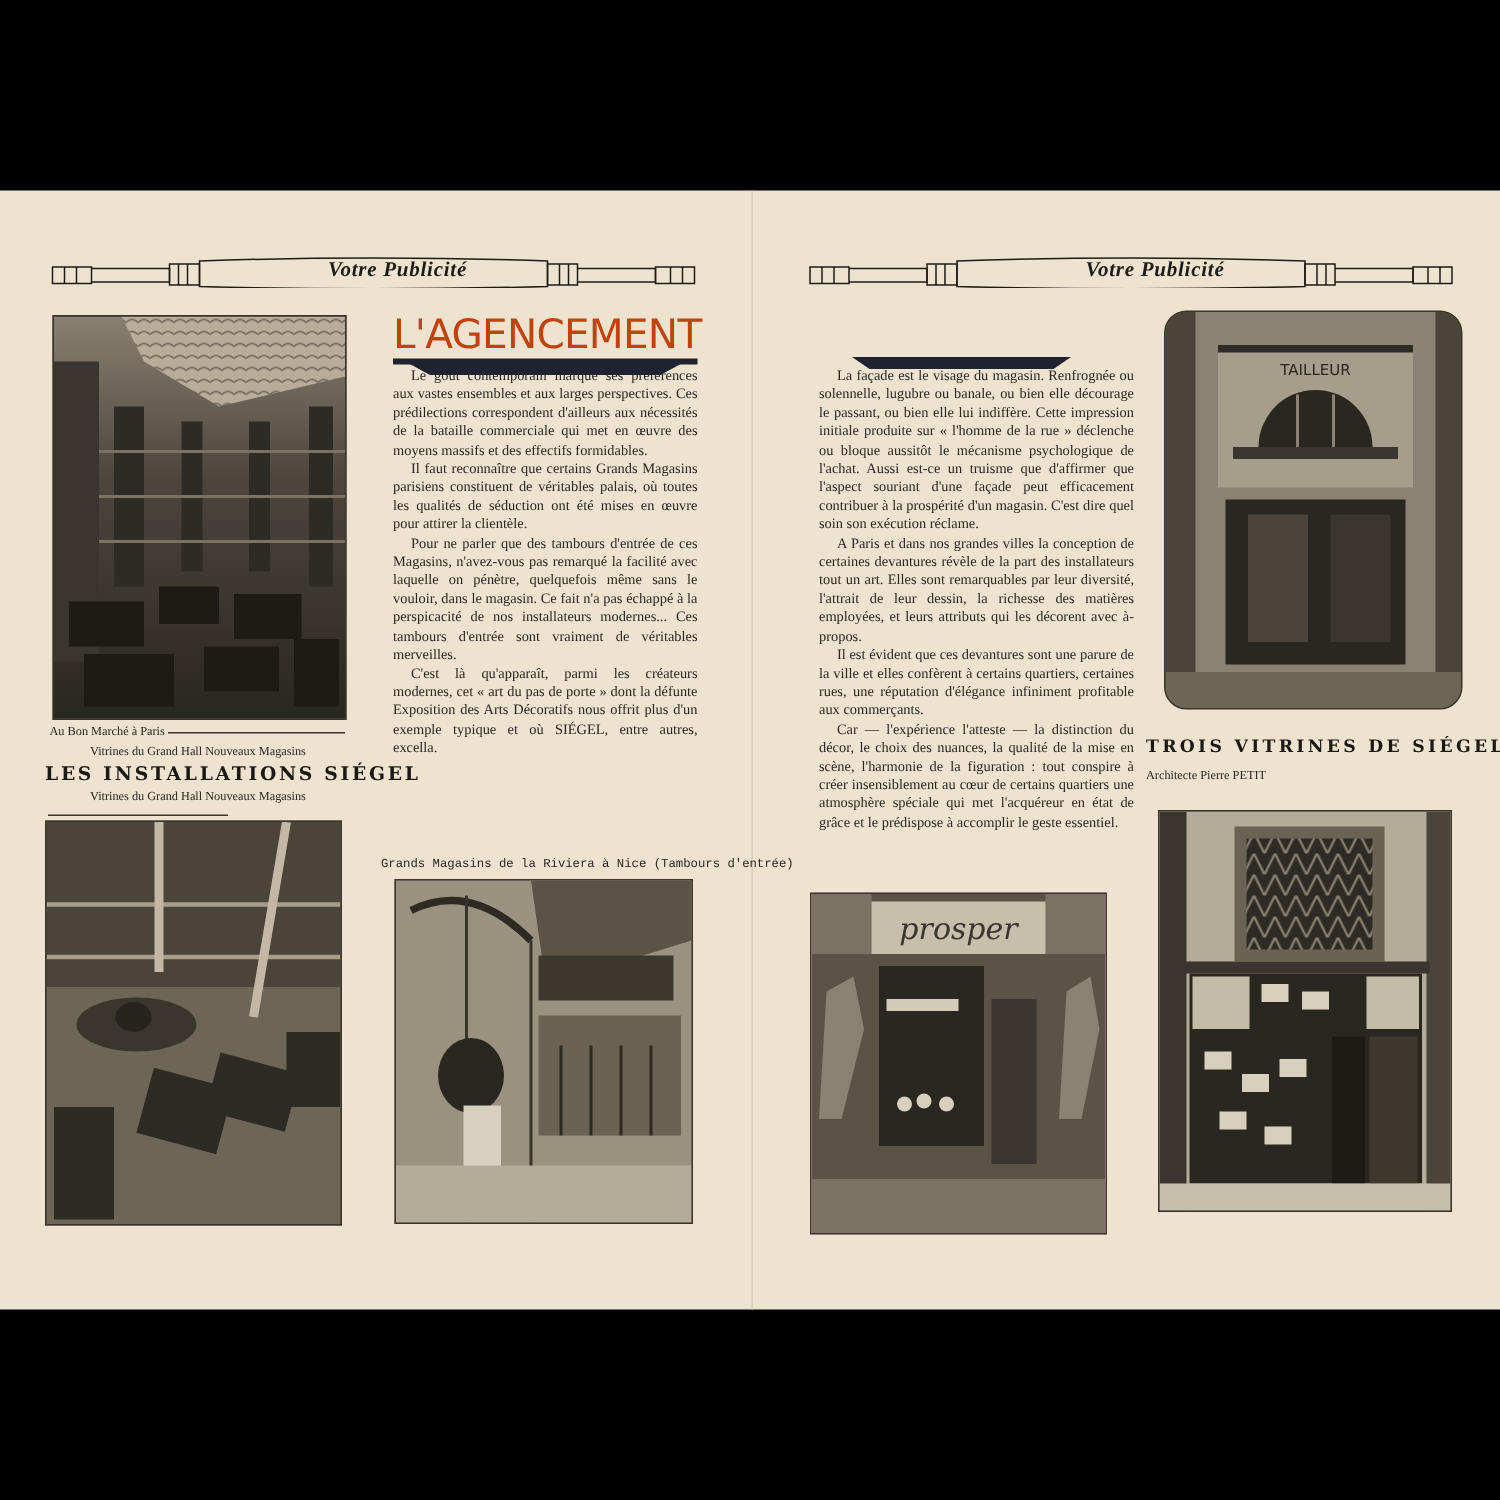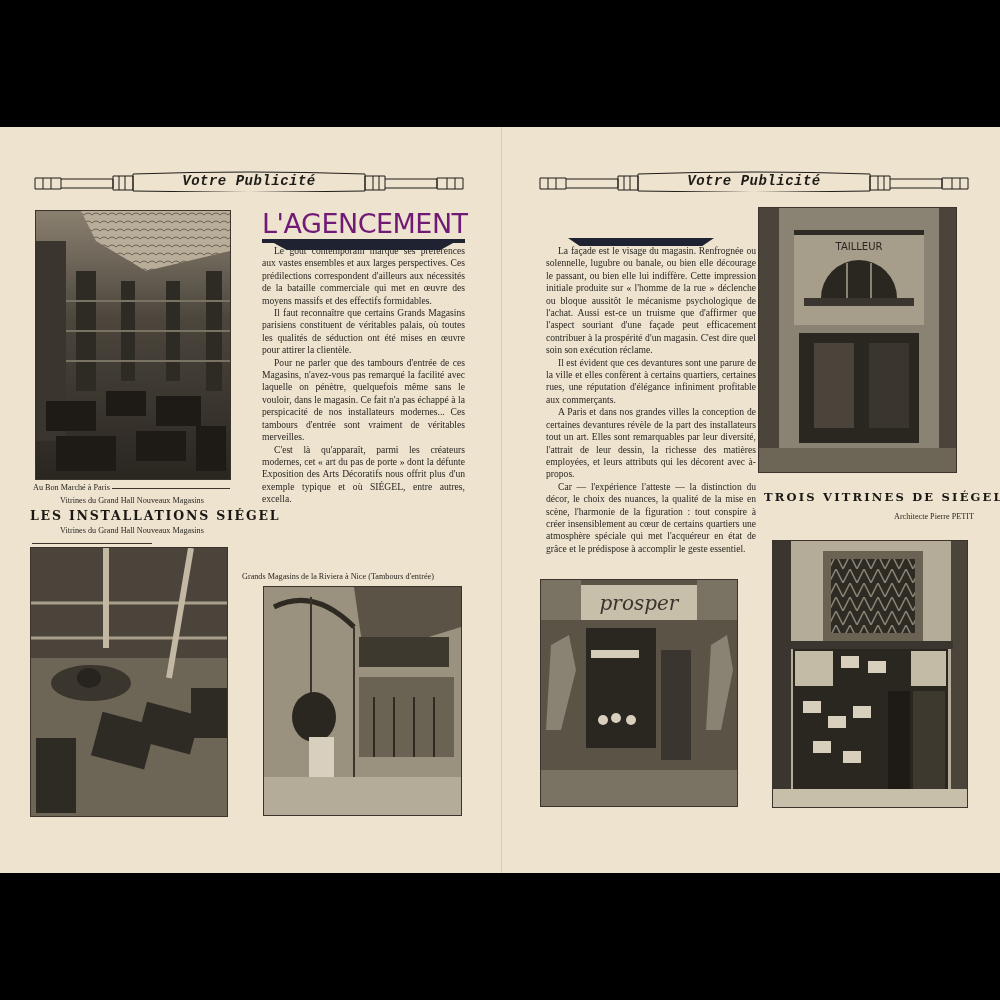--- a/index.html
+++ b/index.html
@@ -7,28 +7,28 @@
          font-family:"DejaVu Serif", serif; color:#2a2622; }
   .spread { position:absolute; left:0; top:127px; width:1000px; height:746px; background:#ede3cf; }
   .fold { position:absolute; left:501px; top:0; width:1px; height:746px; background:#d8ccb4; }
   .page { position:absolute; top:0; height:746px; }
   .page.left { left:0; width:501px; }
   .page.right { left:502px; width:498px; }
 
   
   .banner { position:absolute; top:43px; height:22px; }
   .banner svg { position:absolute; left:0; top:0; }
-  .banner-text { position:absolute; top:0; left:0; width:100%; text-align:center;
-     font-family:Liberation Mono, monospace; font-style:italic; font-weight:bold; font-size:14px;
+  .banner-text { position:absolute; top:0; left:16px; width:100%; text-align:center;
+     font-family:Liberation Serif, serif; font-style:italic; font-weight:bold; font-size:14px;
      letter-spacing:0.5px; line-height:22px; color:#1e1b18; }
 
   
   .deco-title { position:absolute; height:42px; }
   .deco-title .t { position:absolute; left:0; top:0; width:100%; text-align:center;
-     font-family:"DejaVu Sans", sans-serif; font-size:27px; letter-spacing:-0.5px; color:#701a75; line-height:30px;
+     font-family:"DejaVu Sans", sans-serif; font-size:27px; letter-spacing:-0.5px; color:#c2410c; line-height:30px;
      border-bottom:4px solid #1f2230; }
   .deco-title .bar { position:absolute; top:33px; height:8px; background:#1f2230;
      clip-path:polygon(0 0, 100% 0, 92% 100%, 8% 100%); }
 
   .body-text { position:absolute; font-size:9.6px; line-height:12.4px; text-align:justify; color:#2a2622;
      font-family:"Liberation Serif", serif; }
   .body-text p { margin:0; text-indent:12px; }
 
   .photo { position:absolute; overflow:hidden; border:1px solid #3a342c; }
   .caption { position:absolute; font-family:"Liberation Serif", serif; font-size:8.2px; color:#2a2622; white-space:nowrap; }
@@ -134,21 +134,21 @@
       <p>Il faut reconnaître que certains Grands Magasins parisiens constituent de véritables palais, où toutes les qualités de séduction ont été mises en œuvre pour attirer la clientèle.</p>
       <p>Pour ne parler que des tambours d'entrée de ces Magasins, n'avez-vous pas remarqué la facilité avec laquelle on pénètre, quelquefois même sans le vouloir, dans le magasin. Ce fait n'a pas échappé à la perspicacité de nos installateurs modernes... Ces tambours d'entrée sont vraiment de véritables merveilles.</p>
       <p>C'est là qu'apparaît, parmi les créateurs modernes, cet « art du pas de porte » dont la défunte Exposition des Arts Décoratifs nous offrit plus d'un exemple typique et où SIÉGEL, entre autres, excella.</p>
     </div>
 
     <div class="deco-title" style="left:262px; top:82px; width:203px;">
       <div class="t">L'AGENCEMENT</div>
       <div class="bar" style="left:10px; width:183px;"></div>
     </div>
 
-    <div class="caption" style="left:242px; top:445px;">Grands Magasins de la Riviera à Nice (Tambours d'entrée)</div>
+    <div class="caption" style="left:254px; top:445px;font-family:Liberation Mono, monospace;">Grands Magasins de la Riviera à Nice (Tambours d'entrée)</div>
 
     <div class="photo" style="left:263px; top:459px; width:197px; height:228px; background:#8c8474;">
       <svg width="197" height="228">
         <rect width="197" height="228" fill="#9a917f"></rect>
         <polygon points="90,0 197,0 197,40 100,70" fill="#5a5346"></polygon>
         <rect x="95" y="50" width="90" height="30" fill="#3e392f"></rect>
         <rect x="95" y="90" width="95" height="80" fill="#6a6252"></rect>
         <g stroke="#2e2a22" stroke-width="2">
             <line x1="110" y1="110" x2="110" y2="170"></line>
             <line x1="130" y1="110" x2="130" y2="170"></line>
@@ -184,49 +184,49 @@
       </svg>
       <div class="banner-text">Votre Publicité</div>
     </div>
 
     <div class="deco-title" style="left:38px; top:78px; width:202px;">
       <div class="bar" style="left:28px; width:146px;"></div>
     </div>
 
     <div class="body-text" style="left:44px; top:118px; width:210px;">
       <p>La façade est le visage du magasin. Renfrognée ou solennelle, lugubre ou banale, ou bien elle décourage le passant, ou bien elle lui indiffère. Cette impression initiale produite sur « l'homme de la rue » déclenche ou bloque aussitôt le mécanisme psychologique de l'achat. Aussi est-ce un truisme que d'affirmer que l'aspect souriant d'une façade peut efficacement contribuer à la prospérité d'un magasin. C'est dire quel soin son exécution réclame.</p>
+      <p>A Paris et dans nos grandes villes la conception de certaines devantures révèle de la part des installateurs tout un art. Elles sont remarquables par leur diversité, l'attrait de leur dessin, la richesse des matières employées, et leurs attributs qui les décorent avec à-propos.</p>
       <p>Il est évident que ces devantures sont une parure de la ville et elles confèrent à certains quartiers, certaines rues, une réputation d'élégance infiniment profitable aux commerçants.</p>
-      <p>A Paris et dans nos grandes villes la conception de certaines devantures révèle de la part des installateurs tout un art. Elles sont remarquables par leur diversité, l'attrait de leur dessin, la richesse des matières employées, et leurs attributs qui les décorent avec à-propos.</p>
       <p>Car — l'expérience l'atteste — la distinction du décor, le choix des nuances, la qualité de la mise en scène, l'harmonie de la figuration : tout conspire à créer insensiblement au cœur de certains quartiers une atmosphère spéciale qui met l'acquéreur en état de grâce et le prédispose à accomplir le geste essentiel.</p>
     </div>
 
-    <div class="photo" style="left:256px; top:80px; width:197px; height:264px; background:#4d7c0f;">
+    <div class="photo" style="left:274px; top:80px; width:197px; height:264px; background:#4d7c0f;border-radius:15px;">
       <svg width="197" height="264">
         <rect width="197" height="264" fill="#4a443a"></rect>
         <rect x="20" y="0" width="160" height="264" fill="#8a8272"></rect>
         <rect x="35" y="22" width="130" height="95" fill="#a69d8a"></rect>
         <rect x="35" y="22" width="130" height="5" fill="#2e2a24"></rect>
         <text x="100" y="42" text-anchor="middle" font-family="DejaVu Sans, sans-serif" font-size="10" fill="#2a2620">TAILLEUR</text>
         <path d="M62 90 A38 38 0 0 1 138 90 Z" fill="#2a2620"></path>
         <g stroke="#8a8272" stroke-width="2">
             <line x1="88" y1="55" x2="88" y2="90"></line>
             <line x1="112" y1="55" x2="112" y2="90"></line>
           </g>
         <rect x="45" y="90" width="110" height="8" fill="#3a352e"></rect>
         <rect x="40" y="125" width="120" height="110" fill="#2a2620"></rect>
         <rect x="55" y="135" width="40" height="85" fill="#4a443a"></rect>
         <rect x="110" y="135" width="40" height="85" fill="#3a352e"></rect>
         <rect x="0" y="240" width="197" height="24" fill="#6d6556"></rect>
       </svg>
     </div>
 
     <div class="heading-caps" style="left:262px; top:363px; width:210px; font-size:11.5px; letter-spacing:2.2px;">TROIS VITRINES DE SIÉGEL</div>
-    <div class="caption" style="left:262px; top:385px; width:210px; text-align:right;">Architecte Pierre PETIT</div>
-
-    <div class="photo" style="left:38px; top:452px; width:196px; height:226px; background:#f9a8d4;">
+    <div class="caption" style="left:262px; top:385px; width:210px; text-align:left;">Architecte Pierre PETIT</div>
+
+    <div class="photo" style="left:38px; top:468px; width:196px; height:226px; background:#f9a8d4;">
       <svg width="196" height="226">
         <rect width="196" height="226" fill="#5a5346"></rect>
         <rect x="0" y="0" width="40" height="40" fill="#7a7262"></rect>
         <rect x="156" y="0" width="40" height="40" fill="#7a7262"></rect>
         <rect x="40" y="5" width="116" height="35" fill="#c8bfab"></rect>
         <text x="98" y="30" text-anchor="middle" font-family="DejaVu Serif, serif" font-style="italic" font-size="20" fill="#3a352e">prosper</text>
         <rect x="45" y="48" width="70" height="120" fill="#2a2620"></rect>
         <rect x="50" y="70" width="48" height="8" fill="#d4ccb8"></rect>
         <rect x="120" y="70" width="30" height="110" fill="#3a352e"></rect>
         <polygon points="10,65 28,55 35,90 20,150 5,150" fill="#8a8272"></polygon>

